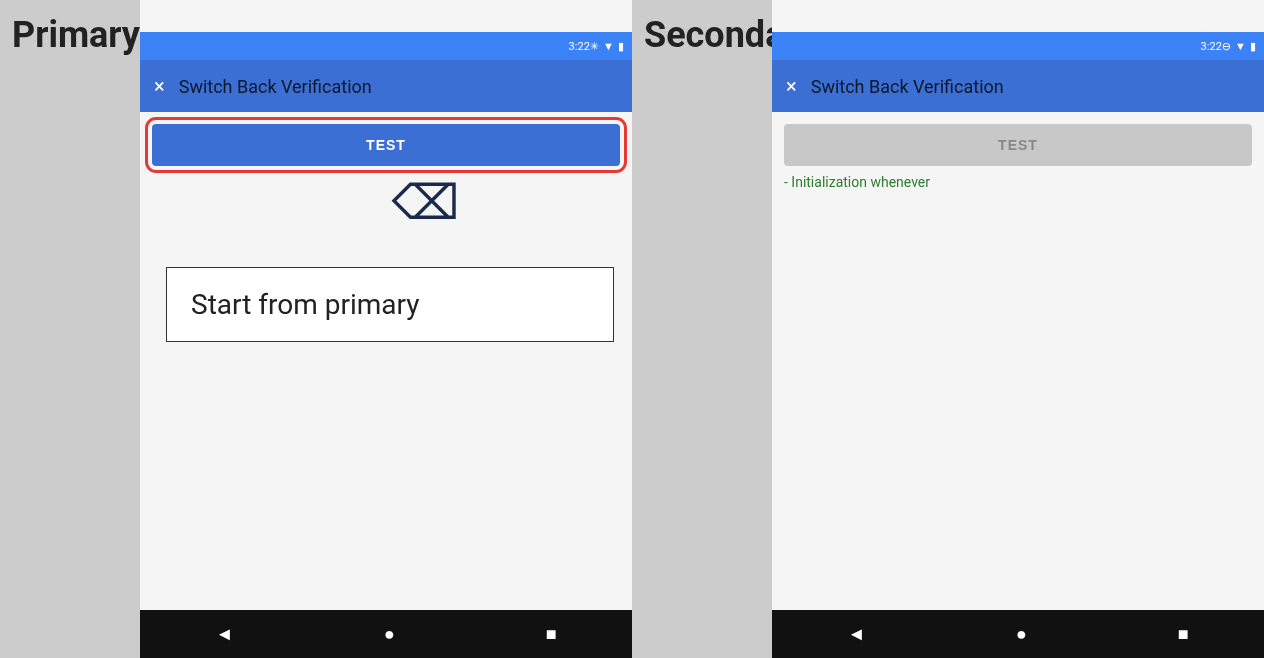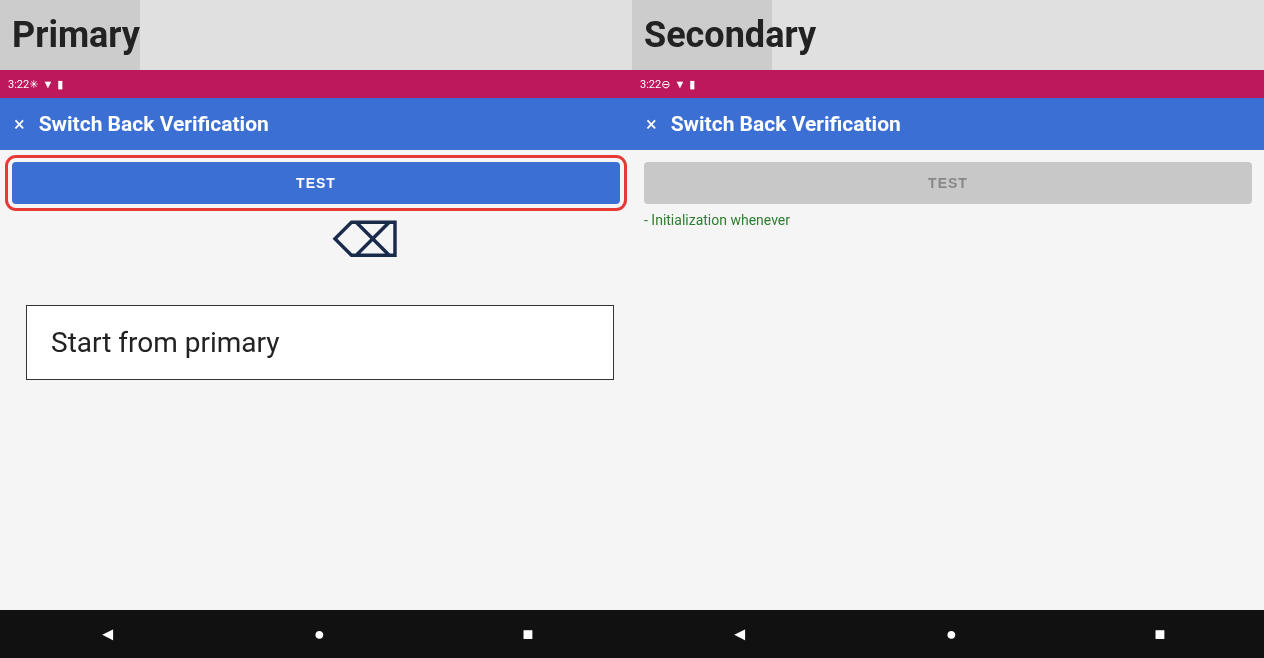--- a/index.html
+++ b/index.html
@@ -9,21 +9,21 @@
       display: flex;
       flex-direction: row;
       background: #e0e0e0;
       font-family: 'Roboto', Arial, sans-serif;
       overflow: hidden;
     }
 
     
     .panel {
       display: flex;
-      flex-direction: column;
+      flex-direction: row;
       width: 725px;
       height: 658px;
     }
 
     .panel-label {
       width: 140px;
       display: flex;
       align-items: flex-start;
       justify-content: flex-start;
       padding: 14px 12px;
@@ -37,50 +37,51 @@
       flex: 1;
       display: flex;
       flex-direction: column;
       background: #f5f5f5;
       position: relative;
     }
 
     
     .status-bar {
       height: 28px;
-      background: #be185d;
+      background: #3b82f6;
       display: flex;
       align-items: center;
-      justify-content: flex-start;
+      justify-content: flex-end;
       padding: 0 8px;
       color: white;
       font-size: 11px;
+      margin-top: 32px;
     }
     .status-bar-left { display: flex; gap: 4px; align-items: center; }
     .status-bar-right { display: flex; gap: 4px; align-items: center; }
 
     
     .app-bar {
       height: 52px;
       background: #3c6fd4;
       display: flex;
       align-items: center;
       padding: 0 14px;
       gap: 14px;
       color: white;
     }
     .app-bar-close {
       font-size: 20px;
       cursor: pointer;
       color: white;
     }
     .app-bar-title {
-      font-size: 21px;
-      font-weight: 700;
-      color: #ffffff;
+      font-size: 18px;
+      font-weight: 400;
+      color: #0f172a;
     }
 
     
     .phone-content {
       flex: 1;
       background: #f5f5f5;
       position: relative;
       padding: 12px;
     }
 

